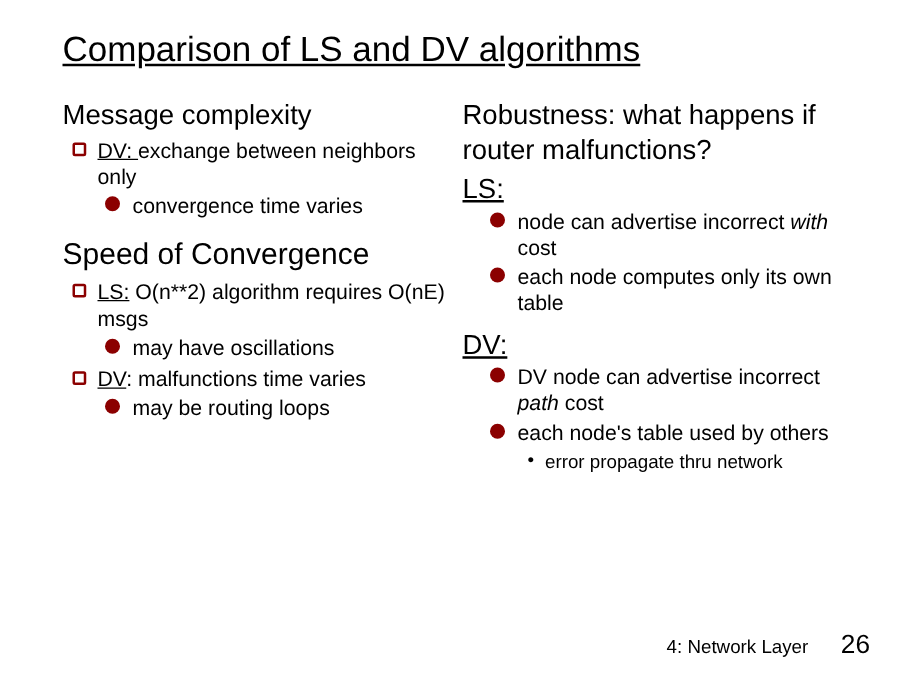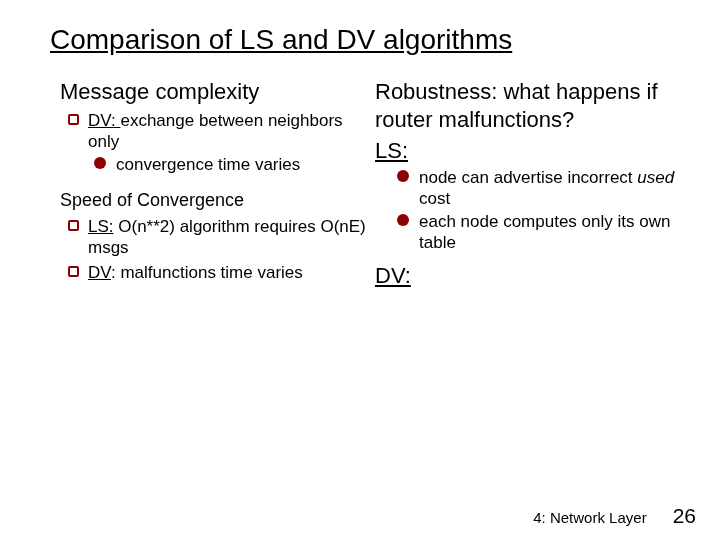--- a/index.html
+++ b/index.html
@@ -19,34 +19,33 @@
     position: relative;
   }
   .title {
     font-size: 28px;
     text-decoration: underline;
     margin: 0 0 22px 0;
     font-weight: 400;
   }
   .cols {
     display: flex;
-    margin-left: 10px;
   }
   .col {
     flex: 1 1 0;
     font-size: 17px;
     line-height: 1.25;
   }
   .sub {
     font-size: 22px;
     margin: 0 0 4px 0;
     font-weight: 400;
   }
   .sub2 {
-    font-size: 18px;
+    font-size: 24px;
     margin: 14px 0 4px 0;
     font-weight: 400;
   }
   .ls-label, .dv-label {
     font-size: 22px;
   }
   ul.lvl1 {
     list-style: none;
     padding: 0 0 0 8px;
     margin: 4px 0 0 0;
@@ -139,47 +138,64 @@
           <ul class="lvl2">
             <li>convergence time varies</li>
           </ul>
         </li>
       </ul>
 
       <div class="sub2">Speed of Convergence</div>
       <ul class="lvl1">
         <li>
           <span class="u">LS:</span><span> O(n**2) algorithm requires O(nE) msgs</span>
+          <ul class="lvl2">
+            <li>may have oscillations</li>
+          </ul>
         </li>
         <li>
           <span class="u">DV</span><span>: malfunctions time varies</span>
           <ul class="lvl2">
+            <li>may be routing loops</li>
           </ul>
         </li>
       </ul>
 
     </div>
 
     <div class="col right-block">
 
       <div class="sub">
         <span>Robustness:</span><span> what happens if router malfunctions?</span>
       </div>
 
       <div class="ls-label u">LS:</div>
       <div class="right-sub">
         <ul class="lvl2">
           <li>
-            <span>node can advertise incorrect </span><span class="i">used</span><span> cost</span>
+            <span>node can advertise incorrect </span><span class="i">with</span><span> cost</span>
           </li>
           <li>each node computes only its own table</li>
         </ul>
       </div>
 
       <div class="dv-label u" style="margin-top:8px">DV:</div>
+      <div class="right-sub">
+        <ul class="lvl2">
+          <li>
+            <span>DV node can advertise incorrect </span><span class="i">path</span><span> cost</span>
+          </li>
+          <li>
+            <span>each node's table used by others</span>
+            <ul class="lvl3">
+              <li>error propagate thru network</li>
+            </ul>
+          </li>
+        </ul>
+      </div>
 
     </div>
 
   </div>
 
   <div class="footer">
     <span>4: Network Layer</span>
     <span class="pnum">26</span>
   </div>
 

